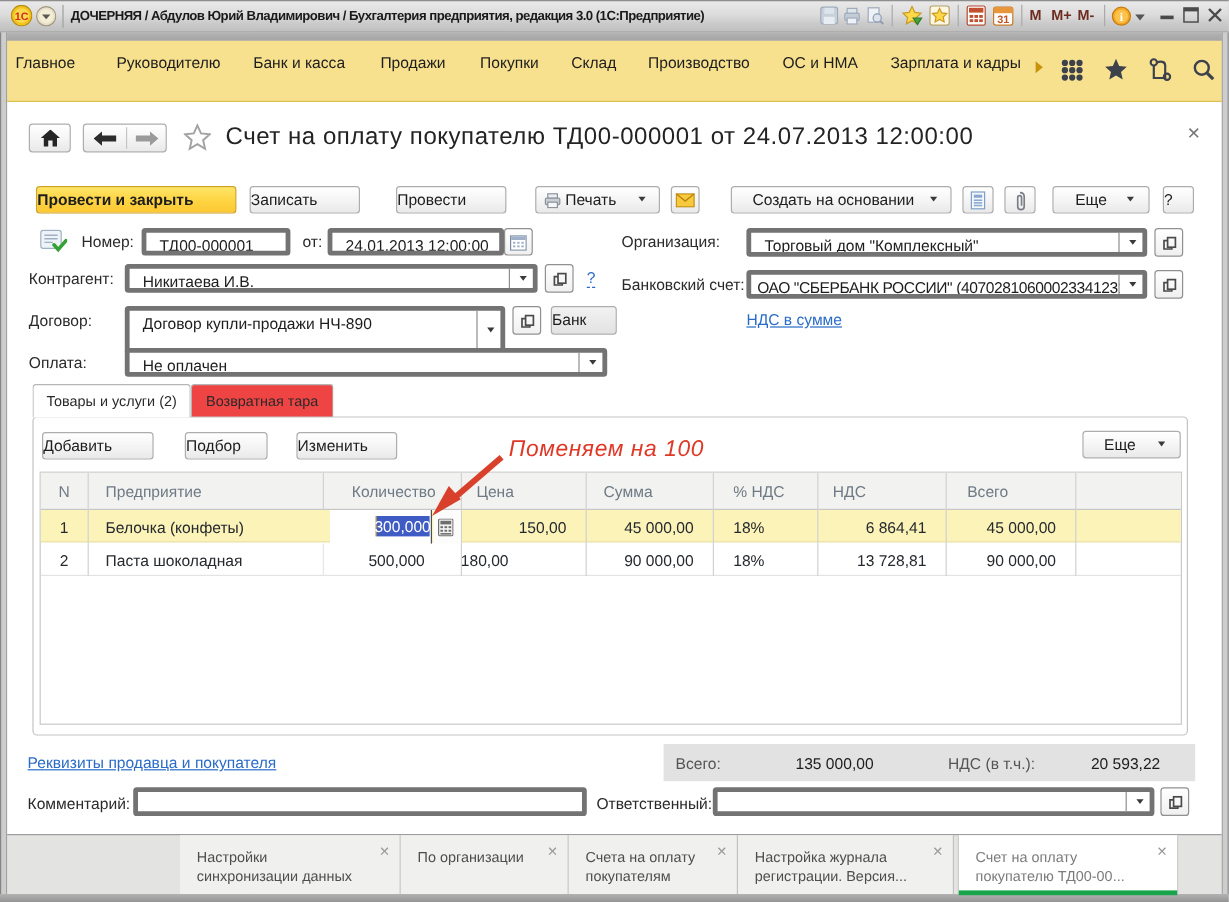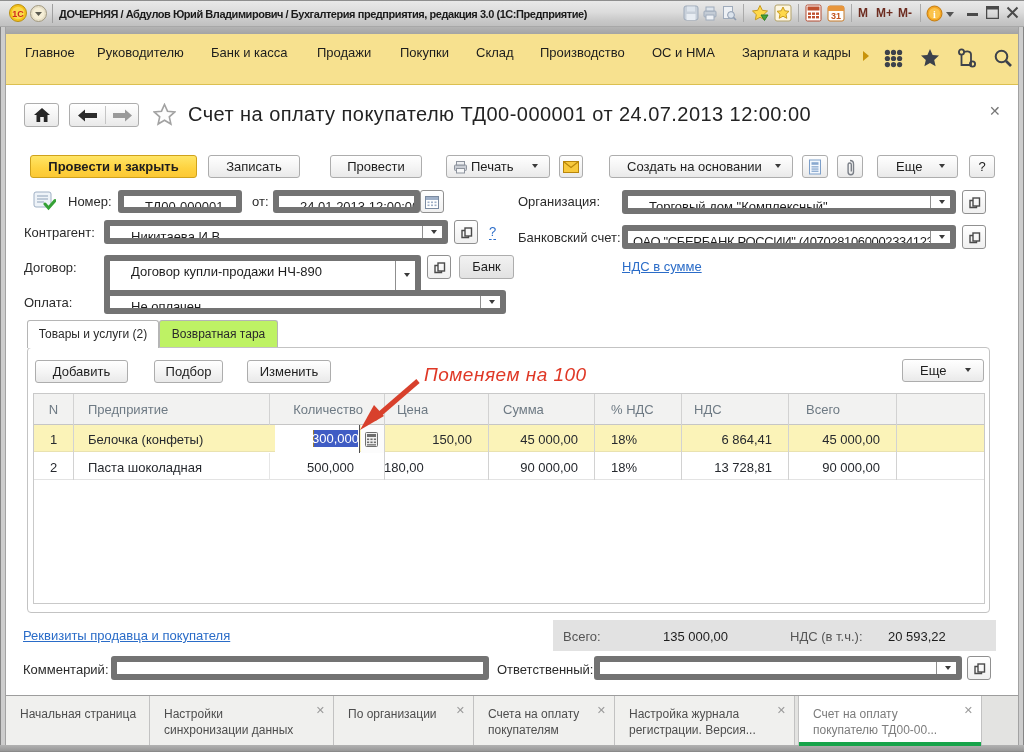--- a/index.html
+++ b/index.html
@@ -8,23 +8,23 @@
 #framestrip{left:0;top:27px;width:1024px;height:7px;background:linear-gradient(#b4b4b4,#a4a4a4)}
 #lframe{left:0;top:27px;width:6px;height:718px;background:#cdcdcd;border-left:1px solid #858585;border-right:1px solid #a2a2a2}
 #rframe{right:0;top:27px;width:6px;height:718px;background:#cdcdcd;border-right:1px solid #858585;border-left:1px solid #a2a2a2}
 #bframe{left:0;top:745px;width:1024px;height:7px;background:linear-gradient(#b2b2b2,#979797);border-bottom:1px solid #8a8a8a}
 #menubar{left:6px;top:34px;width:1012px;height:51px;background:#f7e18f;border-bottom:1px solid #dcc050}
 .mi{position:absolute;top:11px;font-size:13px;color:#1d1d1d;white-space:nowrap}
 #content{left:6px;top:85px;width:1012px;height:610px;background:#fff}
 #tabbar{left:6px;top:695px;width:1012px;height:50px;background:#e3e3e1;border-top:1px solid #9d9d9d}
 .btab{position:absolute;top:0;height:49px;background:#f0f0ee;border-right:1px solid #c2c2c2;font-size:12px;color:#4e4e4e;padding:10px 8px 0 14px;line-height:16px}
 .btab .x{position:absolute;top:9px;right:8px;color:#9a9a9a;font-size:11px;line-height:10px}
-.btn{position:absolute;height:23px;background:linear-gradient(#ffffff,#f4f4f4 55%,#e9e9e9);border:1px solid #adadad;border-radius:3px;font-size:13px;color:#1d1d1d;text-align:center;line-height:21px;white-space:nowrap}
+.btn{position:absolute;height:23px;background:linear-gradient(#ffffff,#f4f4f4 55%,#e9e9e9);border:1px solid #adadad;border-radius:3px;font-size:13px;color:#1d1d1d;line-height:21px;white-space:nowrap}
 .ybtn{background:linear-gradient(#ffe566,#fed23f 60%,#fcc834);border:1px solid #cfa21c;font-weight:bold}
-.inp{position:absolute;background:#fff;border:6px solid #737373;border-radius:3px;font-size:13px;color:#1d1d1d;line-height:22px;padding-left:21px;white-space:nowrap;overflow:hidden}
+.inp{position:absolute;background:#fff;border:4px solid #737373;border-radius:3px;font-size:13px;color:#1d1d1d;line-height:22px;padding-left:11px;white-space:nowrap;overflow:hidden}
 .lbl{position:absolute;font-size:13px;color:#2a2a2a;white-space:nowrap}
 .ddarr{position:absolute;right:3px;top:50%;margin-top:-2.5px;width:0;height:0;border-left:3.5px solid transparent;border-right:3.5px solid transparent;border-top:4.5px solid #3a3a3a}
 .ddsep{position:absolute;right:19px;top:0;bottom:0;width:1px;background:#8f8f8f}
 .obtn{position:absolute;width:24px;height:24px;background:linear-gradient(#fff,#f0f0f0);border:1px solid #909090;border-radius:3px}
 .link{position:absolute;font-size:13px;color:#2a6cc8;text-decoration:underline;white-space:nowrap}
 .hdr{position:absolute;font-size:13px;color:#6e7a84;white-space:nowrap}
 .cell{position:absolute;font-size:13px;color:#26292e;white-space:nowrap}
 svg{display:block}
 </style></head><body>
 
@@ -108,21 +108,21 @@
 <svg class="abs" style="left:307px;top:6px" width="13" height="13">
       <rect x="0.5" y="0.5" width="12" height="12" fill="none" stroke="#4a4a4a" stroke-width="1.5"></rect>
       <rect x="0.5" y="0.5" width="12" height="3" fill="#4a4a4a"></rect>
     </svg>
 <svg class="abs" style="left:327px;top:6px" width="13" height="13">
       <path d="M1.5 1.5 L11.5 11.5 M11.5 1.5 L1.5 11.5" stroke="#4a4a4a" stroke-width="2"></path>
     </svg>
 </div>
 
 <div class="abs" id="menubar">
-<span class="mi" style="left:19px">Главное</span>
+<span class="mi" style="left:7px">Главное</span>
 <span class="mi" style="left:91px">Руководителю</span>
 <span class="mi" style="left:205px">Банк и касса</span>
 <span class="mi" style="left:311px">Продажи</span>
 <span class="mi" style="left:394px">Покупки</span>
 <span class="mi" style="left:470px">Склад</span>
 <span class="mi" style="left:534px">Производство</span>
 <span class="mi" style="left:646px">ОС и НМА</span>
 <span class="mi" style="left:736px">Зарплата и кадры</span>
 <span class="abs" style="left:857px;top:17px;width:0;height:0;border-top:5px solid transparent;border-bottom:5px solid transparent;border-left:6px solid #c8930a"></span>
 <span class="abs" id="icongrid" style="left:878px;top:15px">
@@ -291,21 +291,21 @@
 <div class="obtn" style="left:962px;top:225px" id="ob4">
     <svg width="13" height="13" viewBox="0 0 13 13" style="margin:5px auto 0" fill="none" stroke="#4a4a4a" stroke-width="1.4">
       <rect x="5" y="2" width="6.5" height="8"></rect>
       <path d="M5 4.5 L2 4.5 L2 11.5 L8.5 11.5 L8.5 10"></path>
     </svg>
   </div>
 
 <div class="link" style="left:622px;top:259px">НДС в сумме</div>
 
 <div class="abs" style="left:27px;top:320px;width:132px;height:28px;background:#fff;border:1px solid #b5b5b5;border-bottom:none;border-radius:3px 3px 0 0;font-size:12px;color:#2a2a2a;text-align:center;line-height:27px;z-index:3">Товары и услуги (2)</div>
-<div class="abs" style="left:159px;top:320px;width:119px;height:44px;background:#bef264;border:1px solid #b5b5b5;border-bottom:none;border-radius:3px 3px 0 0;font-size:12px;color:#2a2a2a;text-align:center;line-height:27px">Возвратная тара</div>
+<div class="abs" style="left:159px;top:320px;width:119px;height:44px;background:#ef4444;border:1px solid #b5b5b5;border-bottom:none;border-radius:3px 3px 0 0;font-size:12px;color:#2a2a2a;text-align:center;line-height:27px">Возвратная тара</div>
 
 <div class="abs" style="left:27px;top:347px;width:963px;height:266px;border:1px solid #c3c3c3;border-radius:4px;background:#fff;z-index:1"></div>
 
 <div class="btn" style="left:35px;top:360px;width:93px;z-index:2">Добавить</div>
 <div class="btn" style="left:154px;top:360px;width:69px;z-index:2">Подбор</div>
 <div class="btn" style="left:247px;top:360px;width:84px;z-index:2">Изменить</div>
 <div class="btn" style="left:902px;top:359px;width:82px;text-align:left;padding-left:17px;z-index:2">Еще<span class="ddarr" style="right:12px"></span></div>
 
 <div class="abs" id="table" style="left:33px;top:393px;width:952px;height:211px;border:1px solid #c9c9c9;background:#fff;z-index:2"></div>
 
@@ -368,21 +368,21 @@
 <div class="cell" style="left:611px;top:460px;z-index:2">18%</div>
 <div class="cell" style="left:681px;top:460px;width:91px;text-align:right;z-index:2">13 728,81</div>
 <div class="cell" style="left:788px;top:460px;width:92px;text-align:right;z-index:2">90 000,00</div>
 
 <div class="link" style="left:23px;top:628px">Реквизиты продавца и покупателя</div>
 <div class="abs" style="left:553px;top:620px;width:443px;height:31px;background:#e2e2e2"></div>
 <div class="abs" style="left:563px;top:629px;font-size:13px;color:#555">Всего:</div>
 <div class="abs" style="left:628px;top:629px;width:100px;text-align:right;font-size:13px;color:#1d1d1d">135 000,00</div>
 <div class="abs" style="left:739px;top:665px;font-size:13px;color:#0369a1">руб.</div>
 <div class="abs" style="left:790px;top:629px;font-size:13px;color:#555">НДС (в т.ч.):</div>
-<div class="abs" style="left:888px;top:629px;width:100px;text-align:left;font-size:13px;color:#1d1d1d">20 593,22</div>
+<div class="abs" style="left:888px;top:629px;width:100px;text-align:center;font-size:13px;color:#1d1d1d">20 593,22</div>
 
 <div class="lbl" style="left:23px;top:662px">Комментарий:</div>
 <div class="inp" style="left:111px;top:656px;width:378px;height:24px"></div>
 <div class="lbl" style="left:497px;top:662px">Ответственный:</div>
 <div class="inp" style="left:594px;top:656px;width:368px;height:24px">
     <span class="ddsep"></span>
     <span class="ddarr" style="right:5px"></span>
   </div>
 <div class="obtn" style="left:967px;top:656px" id="ob5">
     <svg width="13" height="13" viewBox="0 0 13 13" style="margin:5px auto 0" fill="none" stroke="#4a4a4a" stroke-width="1.4">
@@ -391,19 +391,18 @@
     </svg>
   </div>
 
 <div class="abs" style="left:424px;top:364px;font-size:19px;font-style:italic;color:#df3826;z-index:5;letter-spacing:0.5px">Поменяем на 100</div>
 <svg class="abs" style="left:340px;top:370px;z-index:6" width="90" height="65" viewBox="0 0 90 65">
 <path d="M78 11 L34 49" stroke="#d8402c" stroke-width="5" fill="none"></path>
 <path d="M20 60 L44 46 L34 35 Z" fill="#d8402c"></path>
 </svg>
 
 <div class="abs" id="tabbar">
-<div class="btab" style="left:0;width:144px">Начальная страница</div>
 <div class="btab" style="left:144px;width:184px">Настройки<br>синхронизации данных<span class="x">✕</span></div>
 <div class="btab" style="left:328px;width:140px">По организации<span class="x">✕</span></div>
 <div class="btab" style="left:468px;width:141px">Счета на оплату<br>покупателям<span class="x">✕</span></div>
 <div class="btab" style="left:609px;width:180px">Настройка журнала<br>регистрации. Версия...<span class="x">✕</span></div>
 <div class="btab" style="left:792px;width:184px;background:#fff;border-left:1px solid #c2c2c2;color:#7c7c7c">Счет на оплату<br>покупателю ТД00-00...<span class="x">✕</span><span style="position:absolute;left:0;right:0;bottom:-1px;height:4px;background:#17a44b"></span></div>
 </div>
 
 </body></html>

